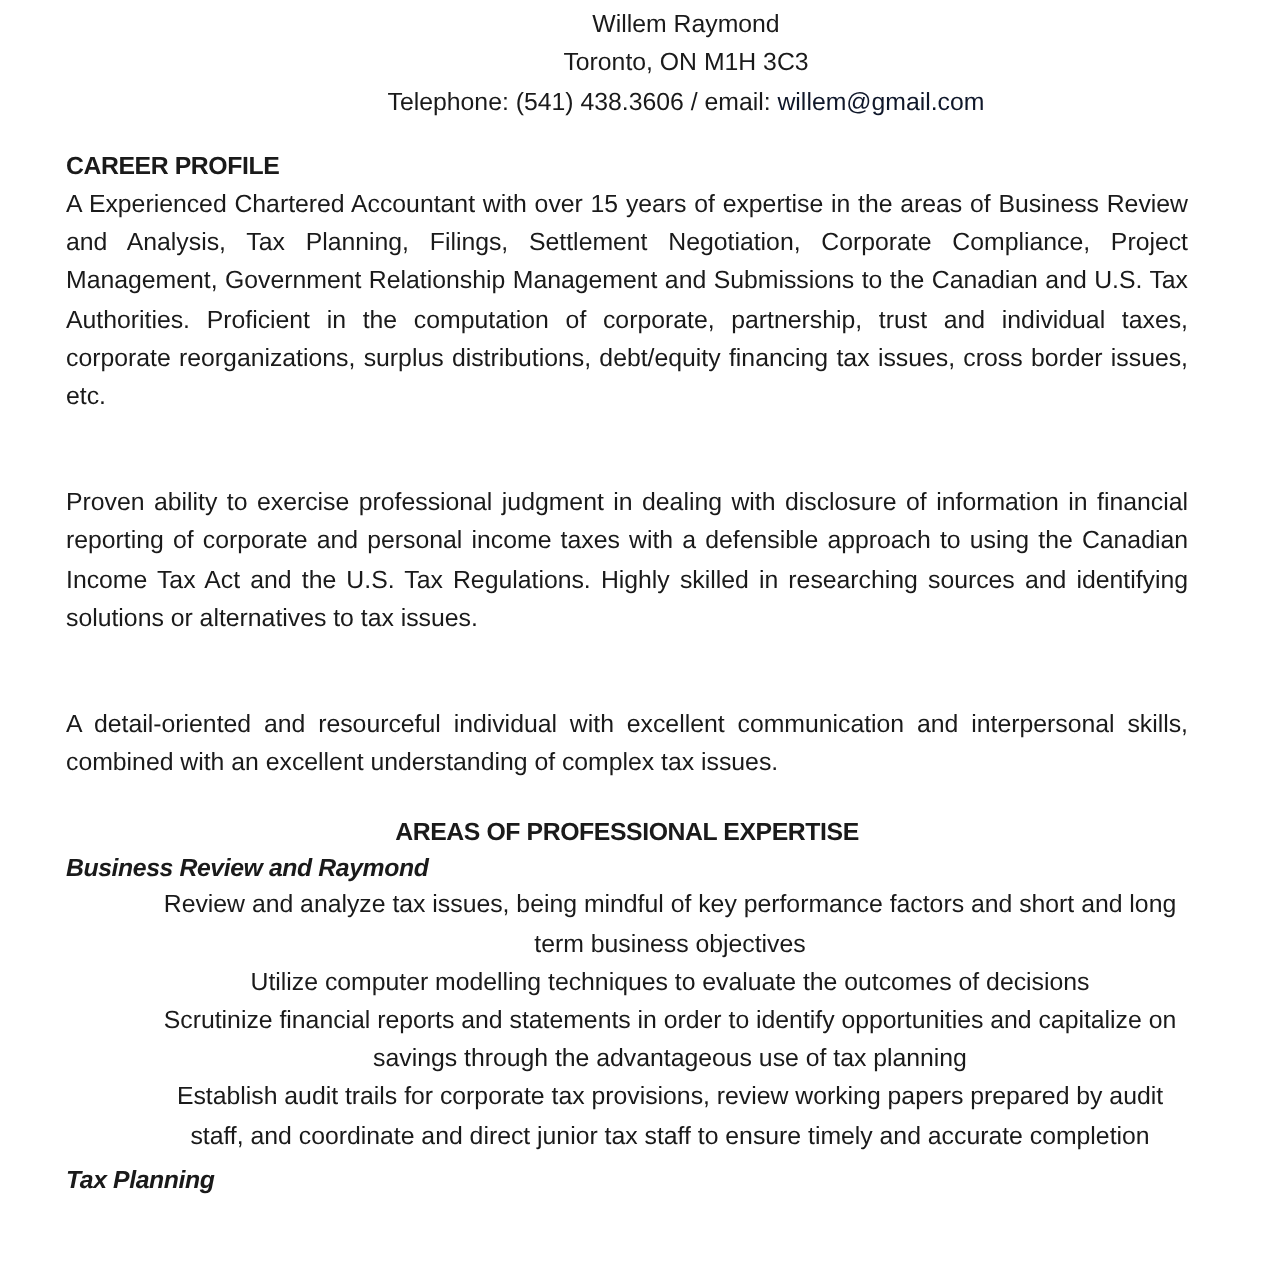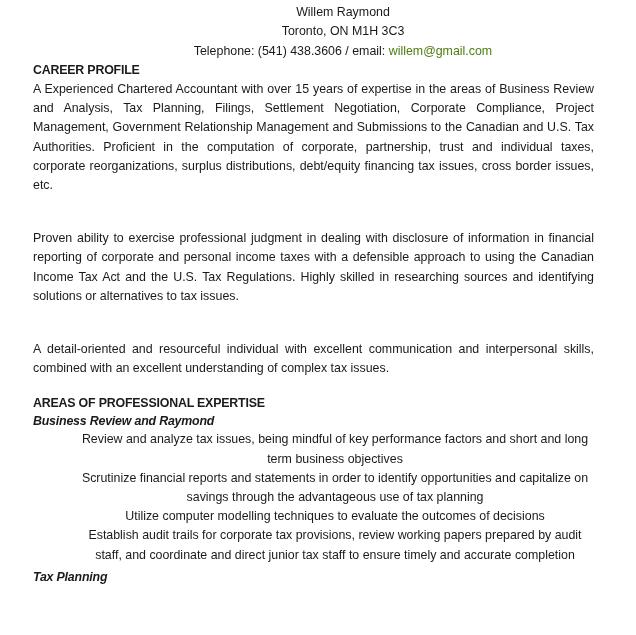--- a/index.html
+++ b/index.html
@@ -27,24 +27,25 @@
       text-align: center;
       padding-left: 0;
       margin-left: 60px;
       width: 500px;
     }
     .header div {
       line-height: 19.3px;
       height: 19.3px;
     }
     .email-link {
-      color: #4d7c0f;
+      color: #0f172a;
     }
     .section-title {
       font-weight: bold;
+      margin-top: 13px;
       height: 19px;
       letter-spacing: -0.2px;
     }
     .para {
       text-align: justify;
       margin: 0;
     }
     .para + .para {
       margin-top: 34px;
     }
@@ -54,20 +55,21 @@
       height: 18px;
       line-height: 18px;
       letter-spacing: -0.2px;
     }
     .areas-title {
       font-weight: bold;
       margin-top: 17px;
       height: 17px;
       line-height: 17px;
       letter-spacing: -0.2px;
+      text-align: center;
     }
     ul.bullets {
       list-style: none;
       margin: 0;
       padding: 0 0 0 43px;
     }
     ul.bullets li {
       margin: 0;
       padding: 0;
       line-height: 19.2px;
@@ -93,20 +95,20 @@
   <div class="section-title">CAREER PROFILE</div>
   <p class="para">A Experienced Chartered Accountant with over 15 years of expertise in the areas of Business Review and Analysis, Tax Planning, Filings, Settlement Negotiation, Corporate Compliance, Project Management, Government Relationship Management and Submissions to the Canadian and U.S. Tax Authorities. Proficient in the computation of corporate, partnership, trust and individual taxes, corporate reorganizations, surplus distributions, debt/equity financing tax issues, cross border issues, etc.</p>
   <p class="para">Proven ability to exercise professional judgment in dealing with disclosure of information in financial reporting of corporate and personal income taxes with a defensible approach to using the Canadian Income Tax Act and the U.S. Tax Regulations.  Highly skilled in researching sources and identifying solutions or alternatives to tax issues.</p>
   <p class="para">A detail-oriented and resourceful individual with excellent communication and interpersonal skills, combined with an excellent understanding of complex tax issues.</p>
 
   <div class="areas-title">AREAS OF PROFESSIONAL EXPERTISE</div>
 
   <div class="subhead">Business Review and Raymond</div>
   <ul class="bullets">
     <li>Review and analyze tax issues, being mindful of key performance factors and short and long term business objectives</li>
+    <li>Utilize computer modelling techniques to evaluate the outcomes of decisions</li>
     <li>Scrutinize financial reports and statements in order to identify opportunities and capitalize on savings through the advantageous use of tax planning</li>
-    <li>Utilize computer modelling techniques to evaluate the outcomes of decisions</li>
     <li>Establish audit trails for corporate tax provisions, review working papers prepared by audit staff, and coordinate and direct junior tax staff to ensure timely and accurate completion</li>
   </ul>
 
   <div class="subhead tax-subhead">Tax Planning</div>
 
 </div>
 
 </body></html>

